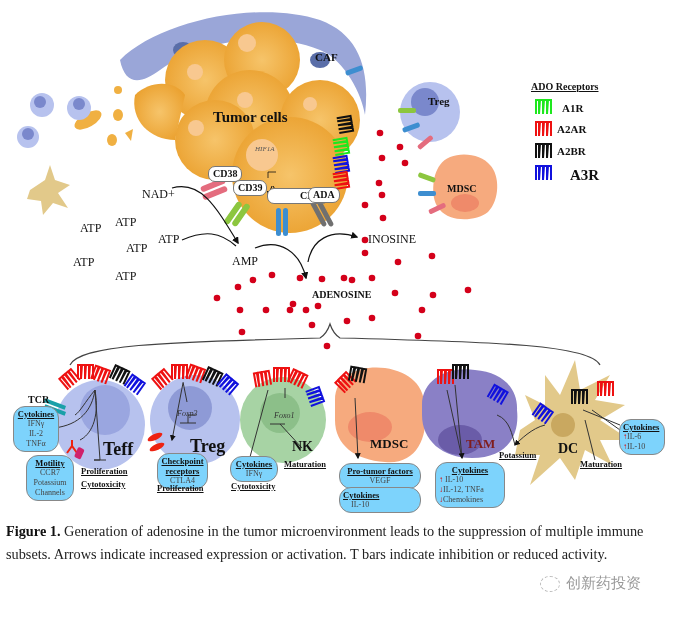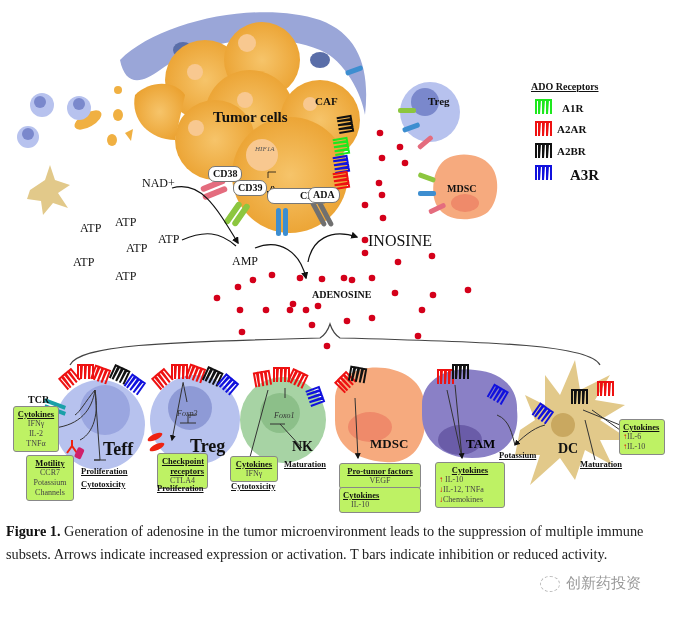--- a/index.html
+++ b/index.html
@@ -1,21 +1,21 @@
 <!DOCTYPE html>
 <html><head>
 <meta charset="utf-8">
 <style>
   html, body { margin:0; padding:0; background:#fff; }
   body { width:674px; height:618px; position:relative; overflow:hidden; font-family:"Liberation Serif","DejaVu Serif",serif; }
   #fig { position:absolute; left:0; top:0; width:674px; height:515px; }
   .t { position:absolute; white-space:nowrap; color:#111; line-height:1; }
   .b { font-weight:bold; }
   .lbl-box { position:absolute; background:#fff; border:1px solid #777; border-radius:7px; font-weight:bold; font-size:10px; padding:1px 4px; line-height:12px; color:#111; }
-  .box { position:absolute; background:#bef264; border:1px solid #888; border-radius:3px; font-size:8px; text-align:center; line-height:10px; padding:2px 3px; color:#444; }
+  .box { position:absolute; background:#7dd3fc; border:1px solid #888; border-radius:12px; font-size:8px; text-align:center; line-height:10px; padding:2px 3px; color:#444; }
   .box .h { font-weight:bold; text-decoration:underline; color:#111; font-size:8.5px; }
   .ul { text-decoration:underline; font-weight:bold; font-size:8.5px; }
   .up { color:#d00; }
   #caption { position:absolute; left:6px; top:520px; width:664px; font-size:14.3px; line-height:23px; color:#222; }
   #caption b { color:#111; }
   #watermark { position:absolute; left:540px; top:574px; font-family:"DejaVu Sans",sans-serif; font-size:15px; color:#999; }
   #watermark .wicon { display:inline-block; width:18px; height:14px; border:1px dashed #bbb; border-radius:50%; vertical-align:middle; margin-right:6px; }
 </style>
 </head>
 <body>
@@ -229,41 +229,41 @@
 
     <g id="legend-swatches">
         <path d="M536,114 L536,100 L539,100 L539,114 L540,100 L543,100 L543,114 L544,100 L547,100 L547,114 L548,100 L551,100 L551,114" fill="none" stroke="#1ee81e" stroke-width="2" transform="rotate(0 544 107)"></path>
         <path d="M536,136 L536,122 L539,122 L539,136 L540,122 L543,122 L543,136 L544,122 L547,122 L547,136 L548,122 L551,122 L551,136" fill="none" stroke="#ee1111" stroke-width="2" transform="rotate(0 544 129)"></path>
         <path d="M536,158 L536,144 L539,144 L539,158 L540,144 L543,144 L543,158 L544,144 L547,144 L547,158 L548,144 L551,144 L551,158" fill="none" stroke="#111111" stroke-width="2" transform="rotate(0 544 151)"></path>
         <path d="M536,180 L536,166 L539,166 L539,180 L540,166 L543,166 L543,180 L544,166 L547,166 L547,180 L548,166 L551,166 L551,180" fill="none" stroke="#1111dd" stroke-width="2" transform="rotate(0 544 173)"></path>
       </g>
   </svg>
 
   
-  <div class="t b" style="left:315px;top:52px;font-size:11px;margin-top:44px;">CAF</div>
+  <div class="t b" style="left:315px;top:52px;font-size:11px;">CAF</div>
   <div class="t b" style="left:213px;top:110px;font-size:15px;">Tumor cells</div>
   <div class="t" style="left:255px;top:146px;font-size:7px;font-style:italic;color:#555;">HIF1A</div>
   <div class="lbl-box" style="left:208px;top:166px;">CD38</div>
   <div class="lbl-box" style="left:233px;top:180px;">CD39</div>
   <div class="lbl-box" style="left:267px;top:188px;padding-left:32px;">CD73</div>
   <div class="lbl-box" style="left:308px;top:187px;">ADA</div>
 
 
   <div class="t b" style="left:428px;top:96px;font-size:11px;">Treg</div>
   <div class="t b" style="left:447px;top:184px;font-size:10px;">MDSC</div>
 
-  <div class="t" style="left:142px;top:177px;font-size:12px;">NAD+</div>
+  <div class="t" style="left:142px;top:188px;font-size:12px;">NAD+</div>
   <div class="t" style="left:80px;top:222px;font-size:12px;">ATP</div>
   <div class="t" style="left:115px;top:216px;font-size:12px;">ATP</div>
   <div class="t" style="left:158px;top:233px;font-size:12px;">ATP</div>
   <div class="t" style="left:126px;top:242px;font-size:12px;">ATP</div>
   <div class="t" style="left:73px;top:256px;font-size:12px;">ATP</div>
   <div class="t" style="left:115px;top:270px;font-size:12px;">ATP</div>
   <div class="t" style="left:232px;top:255px;font-size:12px;">AMP</div>
-  <div class="t" style="left:368px;top:233px;font-size:16px;">INOSINE</div>
+  <div class="t" style="left:368px;top:233px;font-size:12px;">INOSINE</div>
   <div class="t b" style="left:312px;top:290px;font-size:10px;">ADENOSINE</div>
 
   
   <div class="t b" style="left:531px;top:82px;font-size:10px;text-decoration:underline;">ADO Receptors</div>
   <div class="t b" style="left:562px;top:103px;font-size:11px;">A1R</div>
   <div class="t b" style="left:557px;top:124px;font-size:11px;">A2AR</div>
   <div class="t b" style="left:557px;top:146px;font-size:11px;">A2BR</div>
   <div class="t b" style="left:562px;top:168px;font-size:15px;margin-left:8px;">A3R</div>
 
   
@@ -281,21 +281,21 @@
     <div>Potassium</div>
     <div>Channels</div>
   </div>
   <div class="t ul" style="left:81px;top:467px;">Proliferation</div>
   <div class="t ul" style="left:81px;top:480px;">Cytotoxicity</div>
 
   
   <div class="t b" style="left:190px;top:437px;font-size:18px;">Treg</div>
   <div class="t" style="left:177px;top:410px;font-size:8px;font-style:italic;color:#333;">Foxp3</div>
   <div class="box" style="left:157px;top:453px;width:43px;">
-    <div class="h" style="white-space:normal;text-align:right;">Checkpoint receptors</div>
+    <div class="h" style="white-space:normal;">Checkpoint receptors</div>
     <div>CTLA4</div>
   </div>
   <div class="t ul" style="left:157px;top:484px;">Proliferation</div>
 
   
   <div class="t b" style="left:292px;top:440px;font-size:14px;">NK</div>
   <div class="t" style="left:274px;top:412px;font-size:8px;font-style:italic;color:#333;">Foxo1</div>
   <div class="box" style="left:230px;top:456px;width:40px;">
     <div class="h">Cytokines</div>
     <div>IFNγ</div>
@@ -308,21 +308,21 @@
   <div class="box" style="left:339px;top:463px;width:74px;">
     <div class="h">Pro-tumor factors</div>
     <div>VEGF</div>
   </div>
   <div class="box" style="left:339px;top:487px;width:74px;text-align:left;">
     <div class="h">Cytokines</div>
     <div style="padding-left:8px;">IL-10</div>
   </div>
 
   
-  <div class="t b" style="left:466px;top:437px;font-size:13px;color:#000000;">TAM</div>
+  <div class="t b" style="left:466px;top:437px;font-size:13px;color:#7f1d1d;">TAM</div>
   <div class="box" style="left:435px;top:462px;width:62px;text-align:left;">
     <div class="h" style="text-align:center;">Cytokines</div>
     <div><span class="up">↑</span> <span>IL-10</span></div>
     <div><span class="up">↓</span><span>IL-12, TNFa</span></div>
     <div><span class="up">↓</span><span>Chemokines</span></div>
   </div>
   <div class="t ul" style="left:499px;top:451px;">Potassium</div>
 
   
   <div class="t b" style="left:558px;top:442px;font-size:14px;">DC</div>

